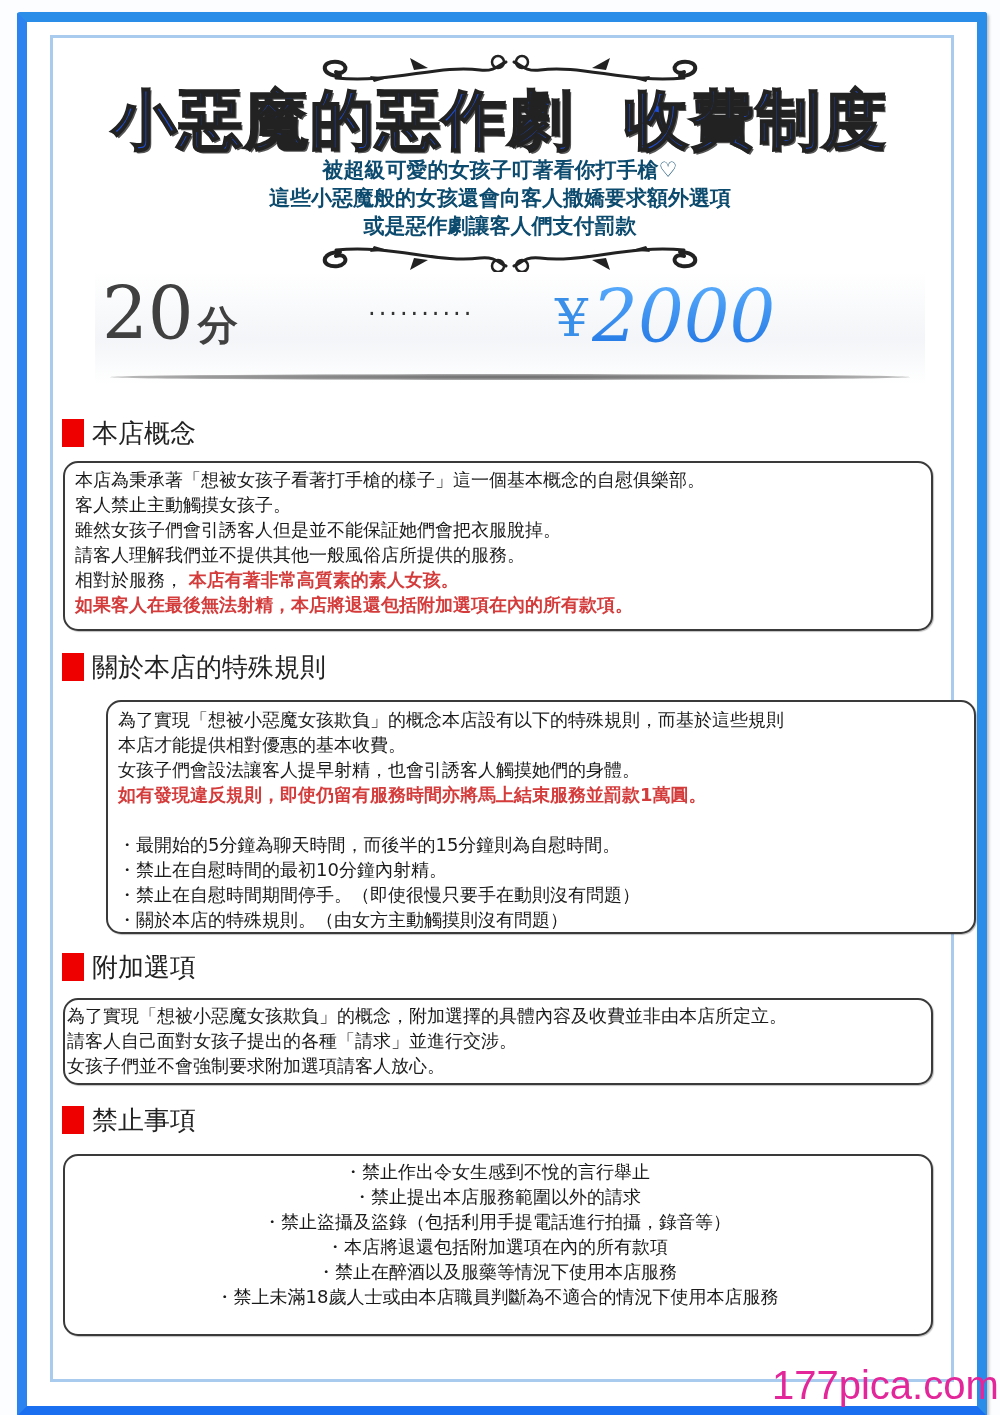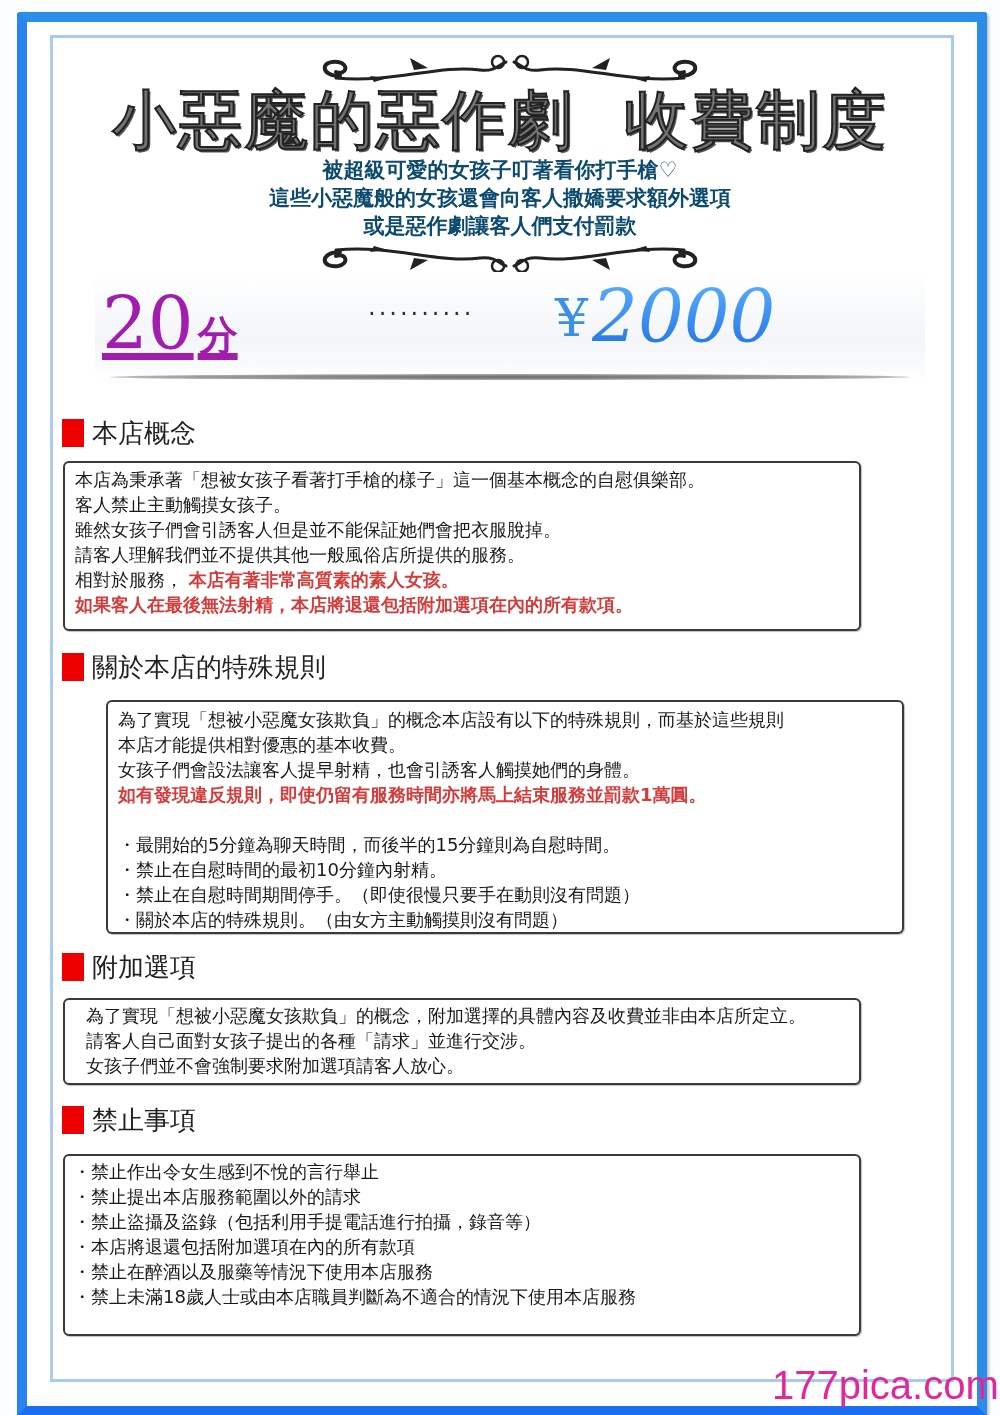--- a/index.html
+++ b/index.html
@@ -18,67 +18,67 @@
   .outer-frame.bottom-heavy { border-bottom-color: #1a6ff0; border-left-color: #2a83ee; }
   .inner-frame {
     position: absolute; left: 50px; top: 35px; width: 898px; height: 1341px;
     border: 3px solid #a9cbee; background: #ffffff;
   }
   .ornament { position: absolute; left: 310px; width: 400px; height: 36px; }
   .ornament.top { top: 54px; }
   .ornament.bottom { top: 238px; }
   .title {
     position: absolute; left: 60px; width: 880px; top: 82px; text-align: center;
-    font-size: 64px; font-weight: normal; letter-spacing: 2px;
-    color: #737373;
+    font-size: 64px; font-weight: bold; letter-spacing: 2px;
+    color: #1d4ed8;
     -webkit-text-stroke: 2px #222;
     text-shadow: 2px 2px 0 #555;
     font-family: "DejaVu Sans", sans-serif;
     line-height: 76px;
   }
   .title .gap { display: inline-block; width: 50px; }
   .subtitle {
     position: absolute; left: 60px; width: 880px; top: 156px; text-align: center;
     font-size: 21px; font-weight: bold; line-height: 28px; color: #0c4a6e;
   }
   .price-band {
     position: absolute; left: 95px; top: 272px; width: 830px; height: 112px;
     background: linear-gradient(#ffffff, #f3f5f8 60%, #ffffff);
   }
   .price-line {
     position: absolute; left: 110px; top: 374px; width: 800px; height: 6px;
     background: radial-gradient(ellipse at center, #6a6a6a 0%, #9a9a9a 55%, rgba(200,200,200,0) 100%);
     border-radius: 50%;
   }
   .duration {
-    position: absolute; left: 102px; top: 284px;
+    position: absolute; left: 102px; top: 274px;
     font-family: "DejaVu Serif", "Liberation Serif", serif;
-    font-size: 72px; color: #a21caf; line-height: 80px; text-decoration: underline;
+    font-size: 72px; color: #404040; line-height: 80px;
   }
   .duration .unit { font-size: 40px; font-family: "DejaVu Sans", sans-serif; font-weight: bold; margin-left: 4px; }
   .dots {
     position: absolute; left: 368px; top: 300px; font-size: 24px; color: #333; letter-spacing: 3px;
     font-family: "DejaVu Sans", sans-serif;
   }
   .price {
     position: absolute; left: 555px; top: 272px;
     font-family: "DejaVu Serif", "Liberation Serif", serif; font-style: italic;
     color: #2a86ea; line-height: 90px;
   }
   .price .yen { font-size: 52px; font-style: normal; color: #3a90e8; margin-right: 4px; vertical-align: 6px; }
   .price .amount { font-size: 72px; background: linear-gradient(#5fb2ff, #1a6fe0); -webkit-background-clip: text; color: transparent; }
 
   .section-head {
     position: absolute; left: 62px; height: 30px; display: flex; align-items: center;
     font-size: 26px; color: #222; line-height: 30px;
   }
   .section-head .mark { width: 22px; height: 28px; background: #ee0000; margin-right: 8px; flex: none; }
   .box {
-    position: absolute; left: 63px; width: 798px;
-    border: 2px solid #3a3a3a; border-radius: 6px; background: #fff;
+    position: absolute; left: 63px; width: 870px;
+    border: 2px solid #3a3a3a; border-radius: 15px; background: #fff;
     box-shadow: 1px 1px 1px rgba(0,0,0,0.25);
     padding: 0 10px; box-sizing: border-box;
     font-size: 18px; line-height: 25px;
   }
   .box .line { white-space: nowrap; }
   .box .red { color: #d43b3b; font-weight: bold; }
   .box .blank { height: 25px; }
   .watermark {
     position: absolute; left: 772px; top: 1362px; font-size: 40px; color: #e3279a;
     font-family: "Liberation Sans", "DejaVu Sans", sans-serif; line-height: 46px;
@@ -160,31 +160,31 @@
   <div class="line">・最開始的5分鐘為聊天時間，而後半的15分鐘則為自慰時間。</div>
   <div class="line">・禁止在自慰時間的最初10分鐘內射精。</div>
   <div class="line">・禁止在自慰時間期間停手。（即使很慢只要手在動則沒有問題）</div>
   <div class="line">・關於本店的特殊規則。（由女方主動觸摸則沒有問題）</div>
 </div>
 
 <div class="section-head" style="top:952px;">
   <span class="mark"></span>
   <span>附加選項</span>
 </div>
-<div class="box" style="top:998px; height:87px; padding-top:3px; padding-left:21px;">
+<div class="box" style="top:998px; height:87px; padding-top:3px; padding-left:2px;">
   <div class="line">為了實現「想被小惡魔女孩欺負」的概念，附加選擇的具體內容及收費並非由本店所定立。</div>
   <div class="line">請客人自己面對女孩子提出的各種「請求」並進行交涉。</div>
   <div class="line">女孩子們並不會強制要求附加選項請客人放心。</div>
 </div>
 
 <div class="section-head" style="top:1105px;">
   <span class="mark"></span>
   <span>禁止事項</span>
 </div>
-<div class="box" style="top:1154px; height:182px; padding-top:3px; padding-left:8px;">
+<div class="box" style="top:1154px; height:182px; padding-top:3px; padding-left:8px;text-align:center;">
   <div class="line">・禁止作出令女生感到不悅的言行舉止</div>
   <div class="line">・禁止提出本店服務範圍以外的請求</div>
   <div class="line">・禁止盜攝及盜錄（包括利用手提電話進行拍攝，錄音等）</div>
   <div class="line">・本店將退還包括附加選項在內的所有款項</div>
   <div class="line">・禁止在醉酒以及服藥等情況下使用本店服務</div>
   <div class="line">・禁上未滿18歲人士或由本店職員判斷為不適合的情況下使用本店服務</div>
 </div>
 
 <div class="watermark">177pica.com</div>
 

